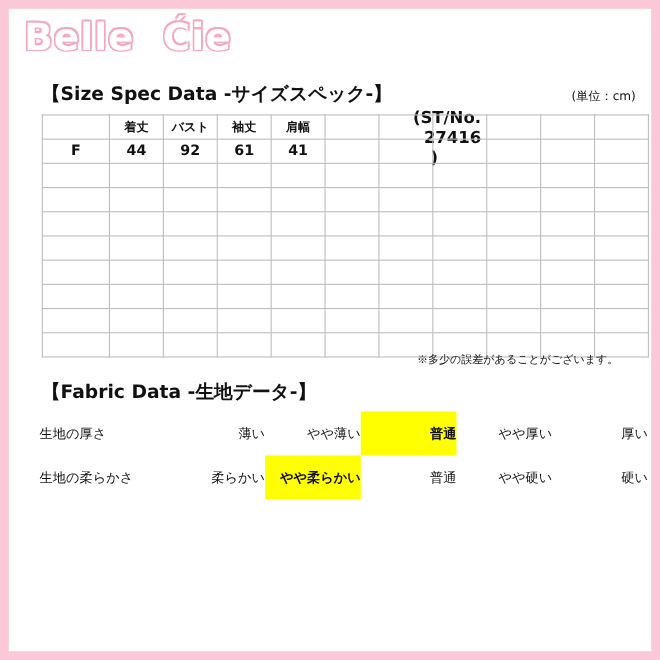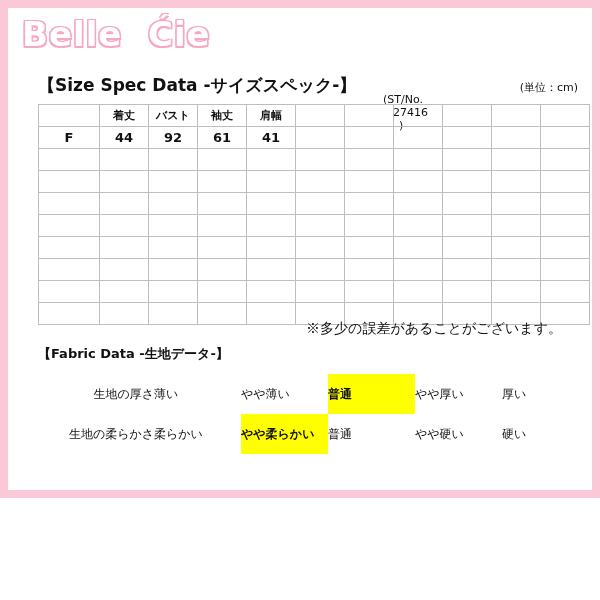--- a/index.html
+++ b/index.html
@@ -9,21 +9,21 @@
   body {
     width: 600px;
     height: 600px;
     background: #ffffff;
     font-family: "Liberation Sans", sans-serif;
     overflow: hidden;
   }
   .page {
     position: relative;
     width: 600px;
-    height: 498px;
+    height: 600px;
     box-sizing: border-box;
     border: 8px solid #fbc8d8;
     background: #ffffff;
     padding-left: 35px;
   }
   .brand {
     position: absolute;
     top: 6px;
     left: 14px;
     font-family: "DejaVu Sans", sans-serif;
@@ -53,24 +53,24 @@
     left: 0;
     top: 0;
     font-size: 17px;
     font-weight: bold;
     color: #111;
     white-space: nowrap;
     font-family: "DejaVu Sans", sans-serif;
   }
   .st-no {
     position: absolute;
-    left: 324px;
+    left: 306px;
     top: 6px;
-    font-size: 11px;
-    font-weight: normal;
+    font-size: 15px;
+    font-weight: bold;
     color: #111;
     white-space: pre;
     font-family: "DejaVu Sans", sans-serif;
   }
   .unit {
     position: absolute;
     right: 0;
     top: 6px;
     font-size: 11px;
     color: #111;
@@ -103,58 +103,58 @@
     font-size: 11px;
     font-weight: bold;
   }
   .size-table td.c0 { width: 60px; }
   .size-table td.cx { width: 48px; }
 
   .note {
     position: absolute;
     right: 30px;
     top: 312px;
-    font-size: 14px;
+    font-size: 10px;
     color: #111;
     white-space: nowrap;
     font-family: Liberation Mono, monospace;
   }
 
   
   .fabric-title {
     position: absolute;
     left: 30px;
     top: 337px;
-    font-size: 13px;
+    font-size: 17px;
     font-weight: bold;
     color: #111;
     white-space: nowrap;
     font-family: "DejaVu Sans", sans-serif;
   }
   .fabric-table {
     position: absolute;
     left: 22px;
     top: 366px;
     width: 556px;
     border-collapse: collapse;
     table-layout: fixed;
   }
   .fabric-table td {
     height: 40px;
     padding: 0;
-    text-align: left;
+    text-align: right;
     vertical-align: middle;
     font-size: 12px;
     color: #111;
     border: none;
     font-family: "DejaVu Sans", sans-serif;
   }
   .fabric-table td.label {
     width: 118px;
-    text-align: right;
+    text-align: left;
     padding-left: 6px;
     font-size: 12px;
   }
   .fabric-table td.opt {
     width: 87px;
   }
   .fabric-table td.hl {
     background: #ffff00;
     font-weight: bold;
   }

